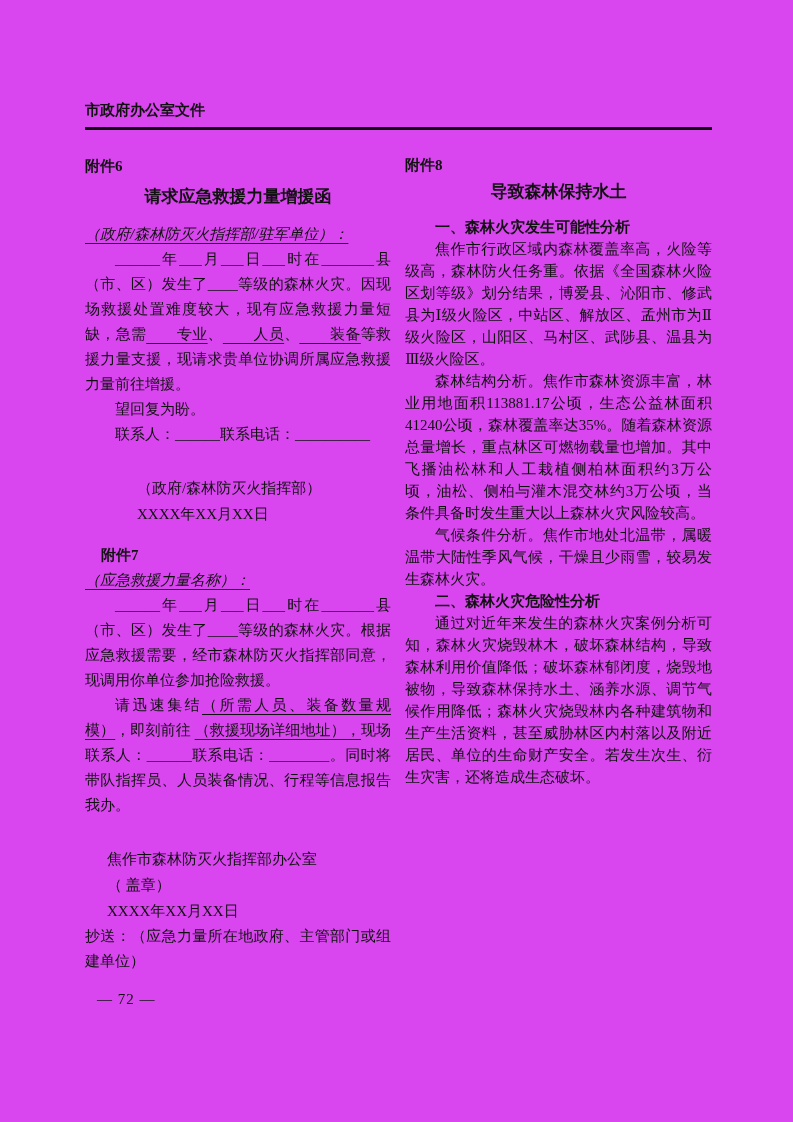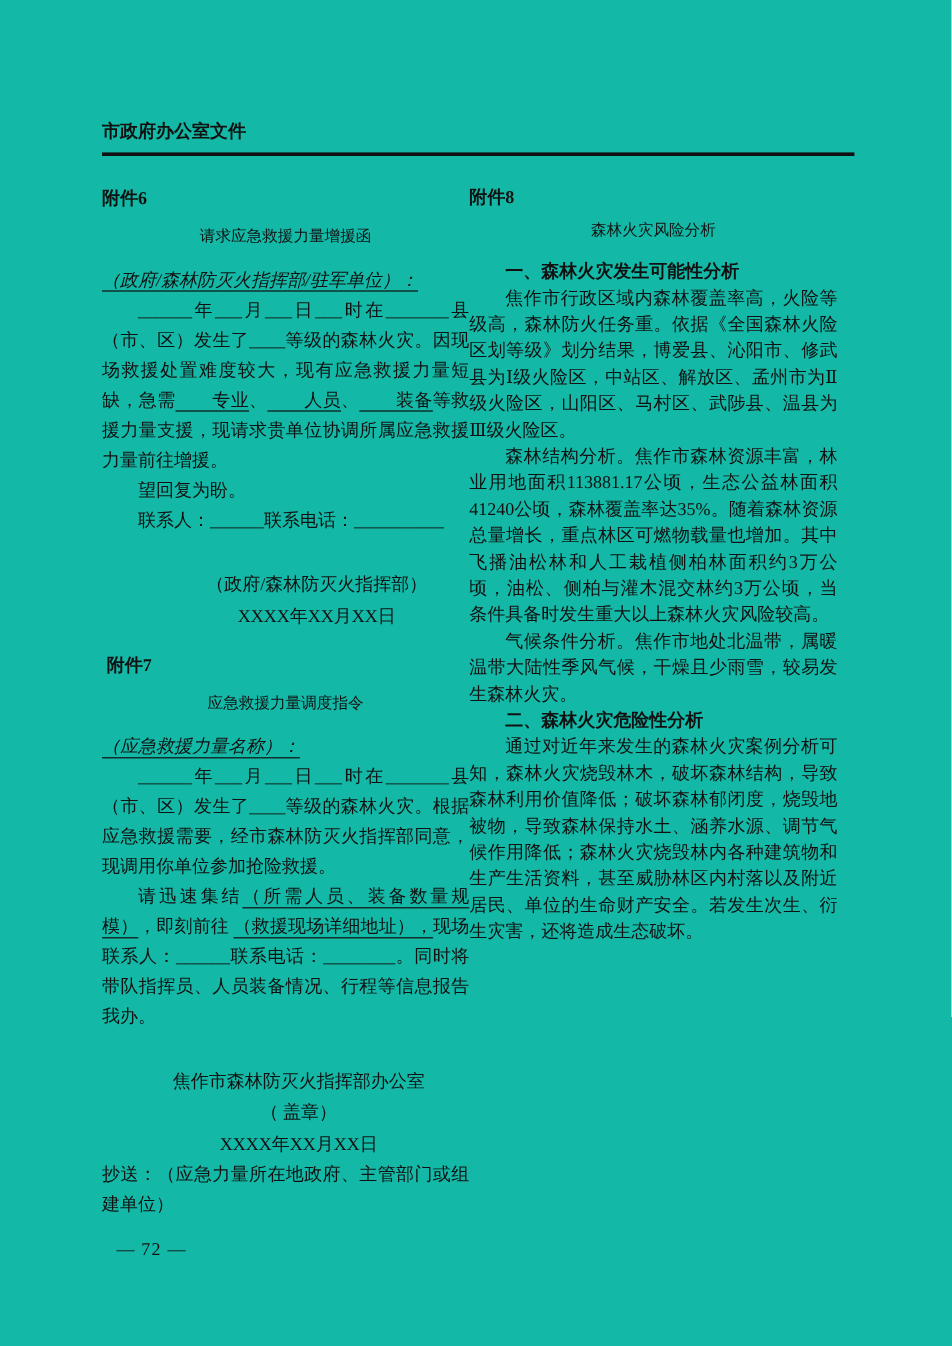--- a/index.html
+++ b/index.html
@@ -1,43 +1,43 @@
 <!DOCTYPE html>
 <html><head>
 <meta charset="utf-8">
 <style>
   html,body{margin:0;padding:0;background:#ffffff;}
   .page{
     position:relative;
     width:793px;height:1122px;
-    background:#14b8a6;
+    background:#d946ef;
     color:#111111;
     font-family:"Liberation Serif","DejaVu Serif",serif;
     overflow:hidden;
   }
   .content{position:absolute;left:85px;top:100px;width:627px;}
   .header{
     display:flex;justify-content:space-between;align-items:flex-end;
     font-weight:700;font-size:15px;line-height:20px;
     padding-bottom:7px;border-bottom:3px solid #111111;
   }
-  .cols{display:flex;margin-top:24px;}
+  .cols{display:flex;gap:14px;margin-top:24px;}
   .col{font-size:15px;text-align:justify;}
   .col-left{width:306px;line-height:25px;}
   .col-right{width:307px;line-height:22px;}
   .att-label{font-weight:700;margin:0;}
-  .doc-title{font-weight:400;font-size:13px;text-align:center;margin:5px 0 13px;}
+  .doc-title{font-weight:700;font-size:17px;text-align:center;margin:5px 0 13px;}
   .salutation{text-decoration:underline;text-underline-offset:4px;margin:0;font-style:italic;}
   p.para{margin:0;text-indent:2em;}
   p.para-noindent{margin:0;font-family:Liberation Serif, serif;}
   .u{text-decoration:underline;text-underline-offset:4px;}
-  .sig-block{text-align:center;margin-top:28px;line-height:26px;}
+  .sig-block{text-align:left;margin-top:28px;line-height:26px;}
   .sig-offset-1{padding-left:52px;}
   .sig-offset-2{padding-left:22px;}
-  .att-label-2{font-weight:700;margin:16px 0 0 4px;}
+  .att-label-2{font-weight:700;margin:16px 0 0 16px;}
   .heading{font-weight:700;text-indent:2em;margin:0;}
   .cc{margin-top:15px;}
   .page-num{font-weight:400;margin-top:13px;padding-left:12px;letter-spacing:1px;}
 </style>
 </head>
 <body>
 
 <div class="page">
   <div class="content">
 
@@ -58,21 +58,20 @@
 
         <p class="para">望回复为盼。</p>
         <p class="para">联系人：______联系电话：__________</p>
 
         <div class="sig-block sig-offset-1">
           <div>（政府/森林防灭火指挥部）</div>
           <div>XXXX年XX月XX日</div>
         </div>
 
         <p class="att-label att-label-2">附件7</p>
-        <p class="doc-title">应急救援力量调度指令</p>
 
         <p class="salutation">（应急救援力量名称）：</p>
 
         <p class="para">______年___月___日___时在_______县（市、区）发生了____等级的森林火灾。根据应急救援需要，经市森林防灭火指挥部同意，现调用你单位参加抢险救援。</p>
 
         <p class="para"><span>请迅速集结</span><span class="u">（所需人员、装备数量规模）</span><span>，即刻前往 </span><span class="u">（救援现场详细地址），</span><span>现场联系人：______联系电话：________。同时将带队指挥员、人员装备情况、行程等信息报告我办。</span></p>
 
         <div class="sig-block sig-offset-2">
           <div>焦作市森林防灭火指挥部办公室</div>
           <div>（ 盖章）</div>
@@ -81,21 +80,21 @@
 
         <p class="para-noindent cc">抄送：（应急力量所在地政府、主管部门或组建单位）</p>
 
         <p class="page-num">— 72 —</p>
 
       </div>
 
       <div class="col col-right">
 
         <p class="att-label">附件8</p>
-        <p class="doc-title">森林火灾风险分析</p>
+        <p class="doc-title">导致森林保持水土</p>
 
         <p class="heading">一、森林火灾发生可能性分析</p>
         <p class="para">焦作市行政区域内森林覆盖率高，火险等级高，森林防火任务重。依据《全国森林火险区划等级》划分结果，博爱县、沁阳市、修武县为Ⅰ级火险区，中站区、解放区、孟州市为Ⅱ级火险区，山阳区、马村区、武陟县、温县为Ⅲ级火险区。</p>
         <p class="para">森林结构分析。焦作市森林资源丰富，林业用地面积113881.17公顷，生态公益林面积41240公顷，森林覆盖率达35%。随着森林资源总量增长，重点林区可燃物载量也增加。其中飞播油松林和人工栽植侧柏林面积约3万公顷，油松、侧柏与灌木混交林约3万公顷，当条件具备时发生重大以上森林火灾风险较高。</p>
         <p class="para">气候条件分析。焦作市地处北温带，属暖温带大陆性季风气候，干燥且少雨雪，较易发生森林火灾。</p>
         <p class="heading">二、森林火灾危险性分析</p>
         <p class="para">通过对近年来发生的森林火灾案例分析可知，森林火灾烧毁林木，破坏森林结构，导致森林利用价值降低；破坏森林郁闭度，烧毁地被物，导致森林保持水土、涵养水源、调节气候作用降低；森林火灾烧毁林内各种建筑物和生产生活资料，甚至威胁林区内村落以及附近居民、单位的生命财产安全。若发生次生、衍生灾害，还将造成生态破坏。</p>
 
       </div>
     </div>

